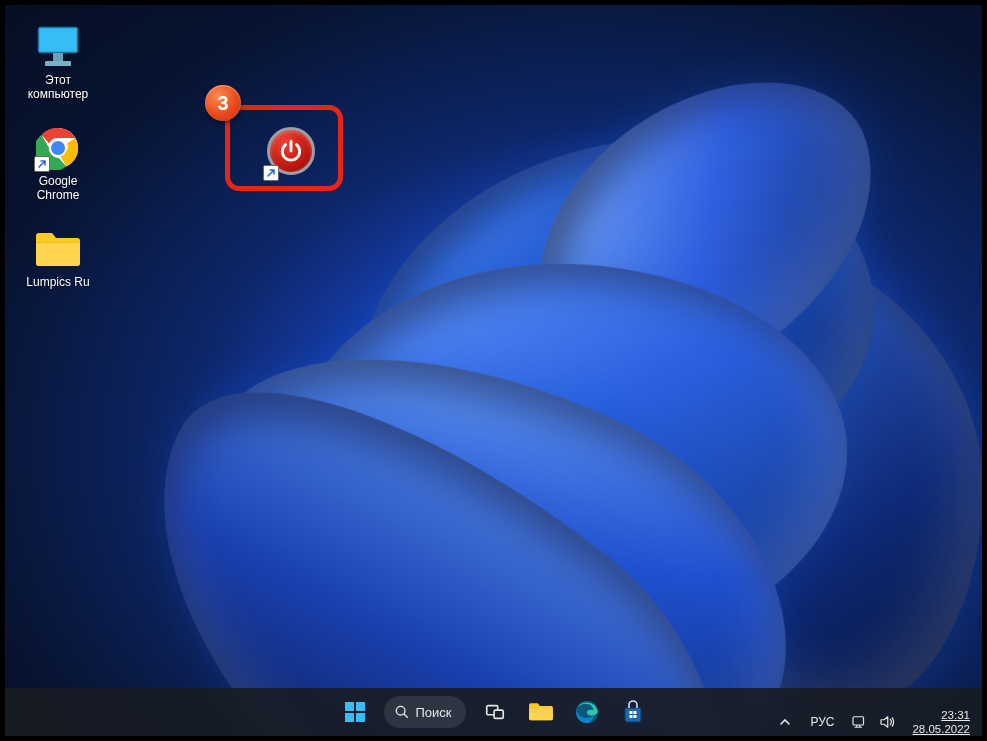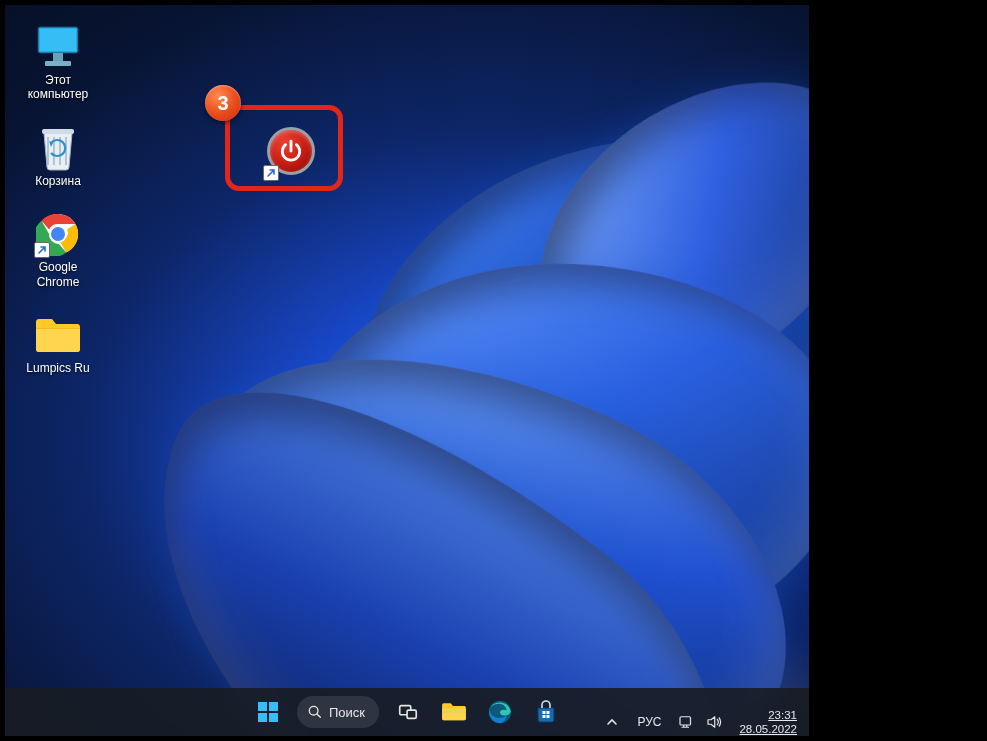--- a/index.html
+++ b/index.html
@@ -2,21 +2,21 @@
 <html><head>
 <meta charset="utf-8">
 <style>
   * { box-sizing: border-box; margin: 0; padding: 0; }
   html, body { width: 987px; height: 741px; overflow: hidden; font-family: "Segoe UI", Tahoma, sans-serif; }
   body { background: #000; position: relative; }
 
   .screen {
     position: absolute;
     left: 5px; top: 5px;
-    width: 804px; height: 731px;
+    width: 977px; height: 731px;
     background: #0a1628;
     overflow: hidden;
   }
 
   
   .wallpaper {
     position: absolute; inset: 0;
     background:
       radial-gradient(ellipse 900px 700px at 60% 60%, #2a6ef5 0%, #1a4ad0 20%, #0d2668 45%, #071330 70%, #050c1e 100%);
     overflow: hidden;
@@ -99,32 +99,20 @@
           <rect x="3" y="2" width="40" height="26" rx="2" fill="#2aa7e0" stroke="#0a4a70" stroke-width="1"></rect>
           <rect x="5" y="4" width="36" height="22" fill="#37bdf5"></rect>
           <rect x="18" y="28" width="10" height="8" fill="#6aa0b8"></rect>
           <rect x="10" y="36" width="26" height="5" rx="1" fill="#7ab0c8"></rect>
         </svg>
       </div>
       <div class="lbl" style="white-space:pre-line">Этот
 компьютер</div>
     </div>
 
-    <div class="dicon">
-      <div class="pic">
-        <svg width="40" height="46" viewBox="0 0 40 46">
-          <path d="M6 8 h28 l-3 34 a3 3 0 0 1 -3 3 h-16 a3 3 0 0 1 -3 -3 Z" fill="#e8eef4" stroke="#9fb4c8" stroke-width="1"></path>
-          <path d="M10 12 v28 M16 12 v28 M22 12 v28 M28 12 v28" stroke="#b0c4d4" stroke-width="2"></path>
-          <rect x="4" y="4" width="32" height="5" rx="2" fill="#cfdce8"></rect>
-          <path d="M13 18 a8 8 0 1 1 0 10" fill="none" stroke="#2a90d0" stroke-width="2.2"></path>
-          <path d="M11 16 l4 2 -2 4 Z" fill="#2a90d0"></path>
-        </svg>
-      </div>
-      <div class="lbl">Корзина</div>
-    </div>
 
     <div class="dicon">
       <div class="pic" style="position:relative">
         <svg width="44" height="44" viewBox="0 0 44 44">
           <circle cx="22" cy="22" r="20" fill="#fff"></circle>
           <path d="M22 2 a20 20 0 0 1 17.3 10 H22 a10 10 0 0 0 -8.9 5.4 L5.5 8.8 A20 20 0 0 1 22 2Z" fill="#ea4335"></path>
           <path d="M39.3 12 a20 20 0 0 1 -9 28.5 l-7.2 -12.5 A10 10 0 0 0 32 22 a10 10 0 0 0 -1 -4.4 Z" fill="#fbbc05"></path>
           <path d="M30.3 40.5 a20 20 0 0 1 -24.8 -31.7 l7.6 13.1 A10 10 0 0 0 22 32 l0.9 0 Z" fill="#34a853"></path>
           <circle cx="22" cy="22" r="9" fill="#fff"></circle>
           <circle cx="22" cy="22" r="7" fill="#4285f4"></circle>

